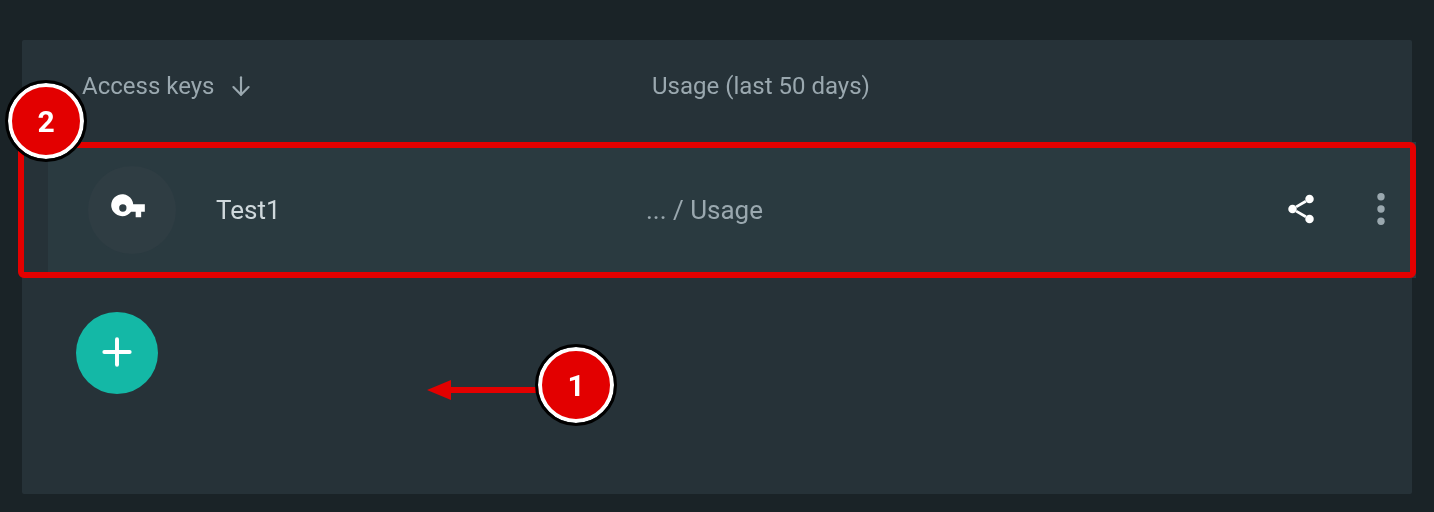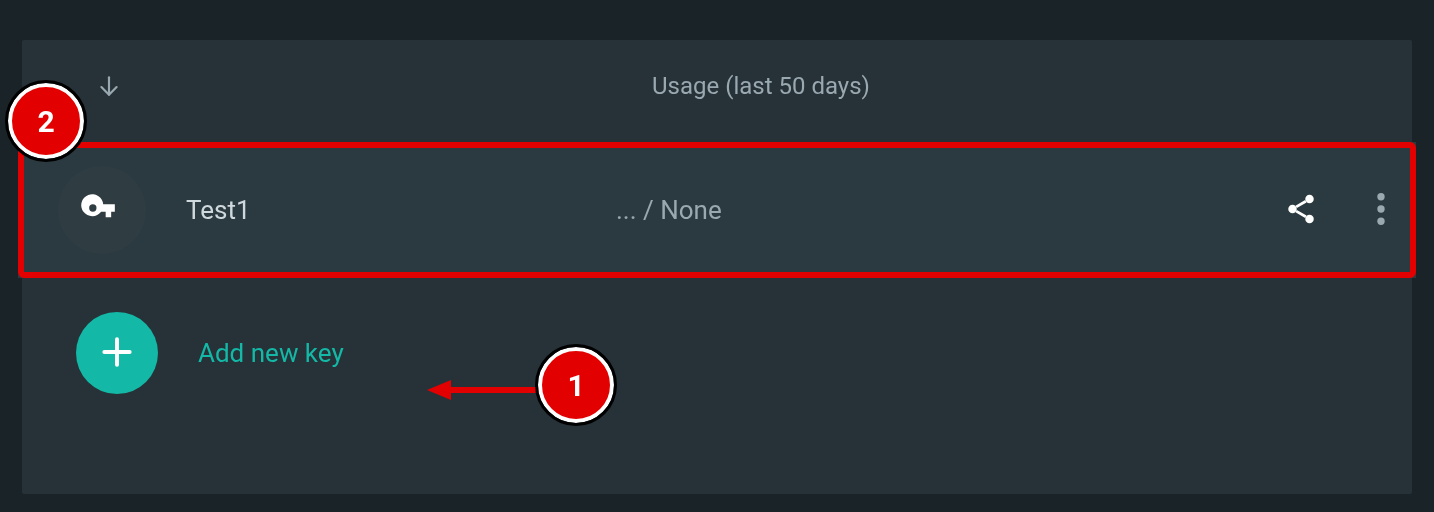--- a/index.html
+++ b/index.html
@@ -55,20 +55,21 @@
       pointer-events: none;
     }
     .key-row {
       position: relative;
       display: flex;
       align-items: center;
       height: 136px;
       padding-left: 40px;
       padding-right: 15px;
       background: #2a3a40;
+      margin-left: 30px;
     }
     .key-icon-circle {
       width: 88px;
       height: 88px;
       border-radius: 50%;
       background: #2f3d43;
       display: flex;
       align-items: center;
       justify-content: center;
       flex: 0 0 88px;
@@ -129,20 +130,21 @@
       left: 427px; top: 378px;
       z-index: 19;
     }
   </style>
 </head>
 <body>
 
 <div class="panel">
   <div class="header-row">
     <div class="col-keys">
+      <span>Access keys</span>
       <span class="arrow-down-icon">
         <svg width="26" height="26" viewBox="0 0 24 24" fill="none" stroke="#9aa8af" stroke-width="2" stroke-linecap="round" stroke-linejoin="round">
           <line x1="12" y1="4" x2="12" y2="20"></line>
           <polyline points="5 13 12 20 19 13"></polyline>
         </svg>
       </span>
     </div>
     <div class="col-usage">
       <span>Usage (last 50 days)</span>
     </div>
@@ -151,21 +153,21 @@
   <div class="key-row-wrap">
     <div class="key-row">
       <div class="key-icon-circle">
         <span>
           <svg width="44" height="44" viewBox="0 0 24 24" fill="#ffffff">
             <path d="M12.65 10a6 6 0 1 0-1.14 4H14v3h3v-3h2v-4h-6.35zM7 14a2 2 0 1 1 0-4 2 2 0 0 1 0 4z"></path>
           </svg>
         </span>
       </div>
       <div class="key-name">Test1</div>
-      <div class="key-usage">... / None</div>
+      <div class="key-usage">... / Usage</div>
       <div class="row-actions">
         <button class="share-btn">
           <span>
             <svg width="34" height="34" viewBox="0 0 24 24" fill="#ffffff">
               <circle cx="18" cy="5" r="3"></circle>
               <circle cx="6" cy="12" r="3"></circle>
               <circle cx="18" cy="19" r="3"></circle>
               <path d="M8.59 13.51l6.83 3.98M15.41 6.51l-6.82 3.98" stroke="#ffffff" stroke-width="2"></path>
             </svg>
           </span>
@@ -186,21 +188,20 @@
 
   <div class="add-row">
     <button class="fab">
       <span>
         <svg width="38" height="38" viewBox="0 0 24 24" fill="none" stroke="#ffffff" stroke-width="2.5" stroke-linecap="round">
           <line x1="12" y1="4" x2="12" y2="20"></line>
           <line x1="4" y1="12" x2="20" y2="12"></line>
         </svg>
       </span>
     </button>
-    <span class="add-label">Add new key</span>
   </div>
 </div>
 
 <div class="anno-circle anno-2">
   <span>2</span>
 </div>
 <div class="anno-circle anno-1">
   <span>1</span>
 </div>
 <div class="anno-arrow">

